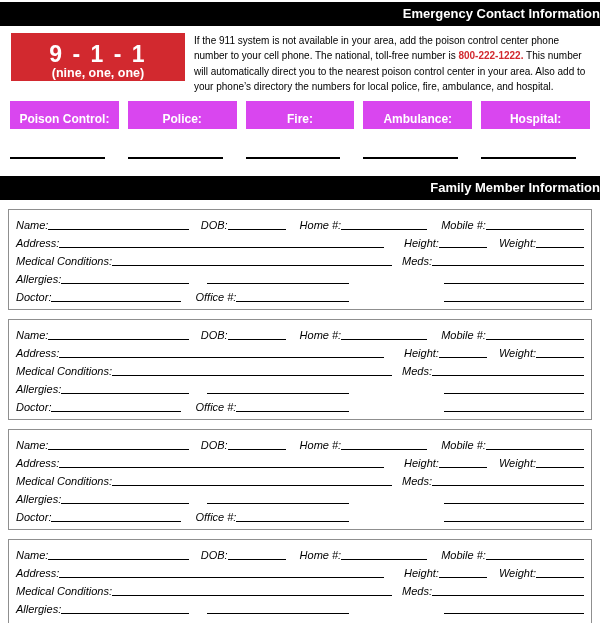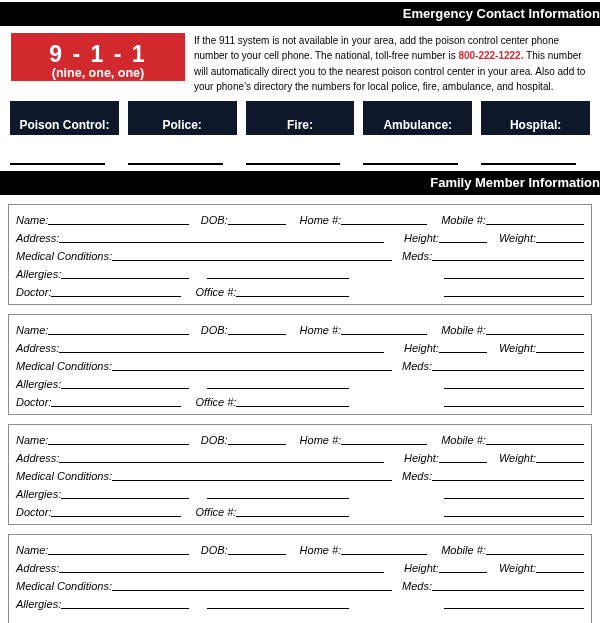--- a/index.html
+++ b/index.html
@@ -14,21 +14,21 @@
   
   .bar {
     background: #000;
     color: #fff;
     font-weight: bold;
     font-size: 13px;
     text-align: right;
     padding: 4px 0 5px;
   }
   .bar.top { margin-top: 2px; }
-  .bar.family { margin-top: 6px; }
+  .bar.family { margin-top: 17px; }
 
   
   .top-section {
     display: flex;
     margin: 7px 10px 0 11px;
   }
   .badge {
     width: 174px;
     min-width: 174px;
     height: 48px;
@@ -66,26 +66,26 @@
 
   
   .contacts, .contact-lines {
     display: flex;
     margin: 0 10px;
     gap: 9px;
   }
   .contacts { margin-top: 6px; }
   .contacts .chip {
     flex: 1;
-    background: #0f172a;
+    background: #d946ef;
     color: #fff;
     font-weight: bold;
     font-size: 12px;
     text-align: center;
-    padding: 17px 0 3px;
+    padding: 11px 0 3px;
   }
   .contact-lines { margin-top: 28px; }
   .contact-lines .cline {
     flex: 1;
     height: 0;
     border-bottom: 2px solid #000;
     margin-right: 14px;
   }
 
   

